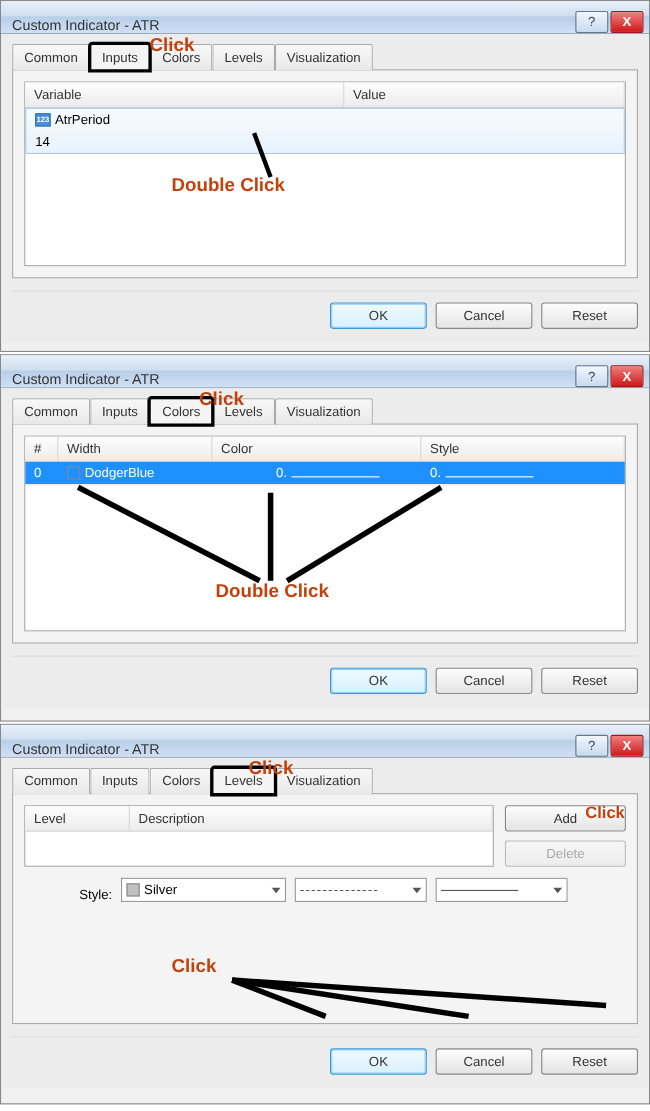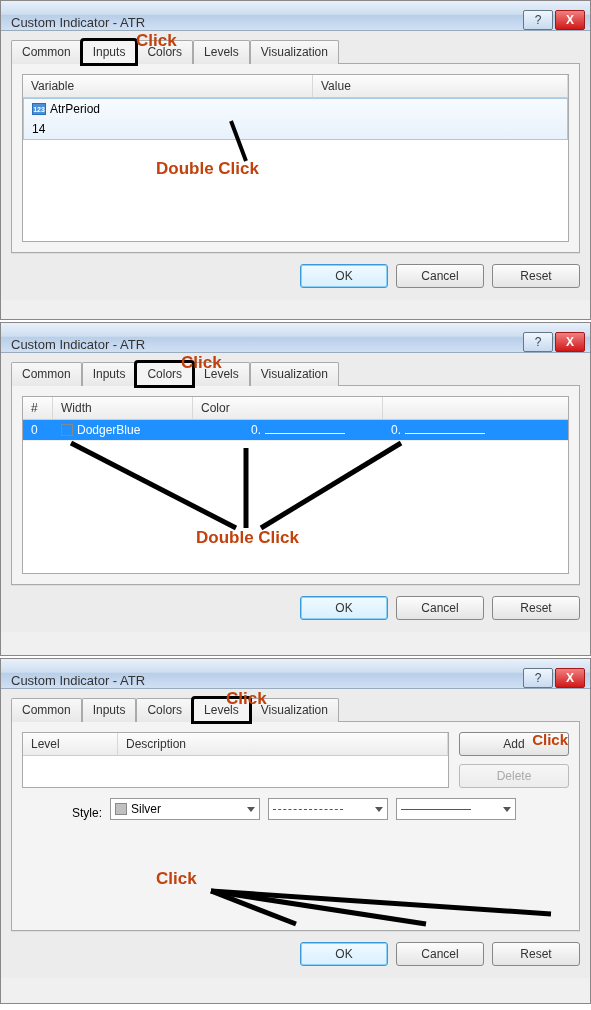--- a/index.html
+++ b/index.html
@@ -155,21 +155,21 @@
       width: 80px;
       border-top: 1px solid #fff;
       margin-top: 6px;
     }
     .buttons {
       display: flex;
       justify-content: flex-end;
       gap: 8px;
       padding: 10px 0 4px 0;
       border-top: 1px solid #ddd;
-      margin-top: 0;
+      margin-top: 11px;
       background: #ececec;
     }
     .btn {
       min-width: 88px;
       padding: 4px 10px;
       border: 1px solid #888;
       border-radius: 3px;
       background: linear-gradient(to bottom, #fdfdfd, #e4e4e4);
       color: #333;
       text-align: center;
@@ -328,20 +328,21 @@
       <div class="tab active boxed">Colors</div>
       <div class="tab">Levels</div>
       <div class="tab">Visualization</div>
     </div>
     <div class="panel" style="min-height:200px;">
       <div class="list">
         <div class="list-header">
           <div class="col" style="width:30px;">#</div>
           <div class="col" style="width:140px;">Width</div>
           <div class="col" style="width:190px;">Color</div>
+          <div class="col" style="flex:1;">Style</div>
         </div>
         <div class="list-row hl-blue">
           <div class="cell" style="width:30px;">0</div>
           <div class="cell" style="width:190px;">
             <span class="swatch" style="background:#1e90ff;"></span>
             <span>DodgerBlue</span>
           </div>
           <div class="cell" style="width:140px;">
             <span>0.</span>
             <span class="width-line"></span>

